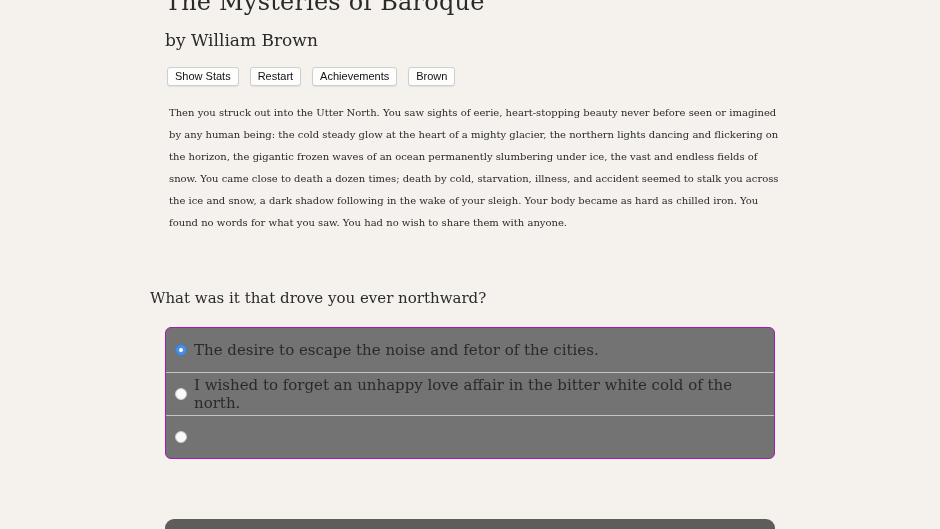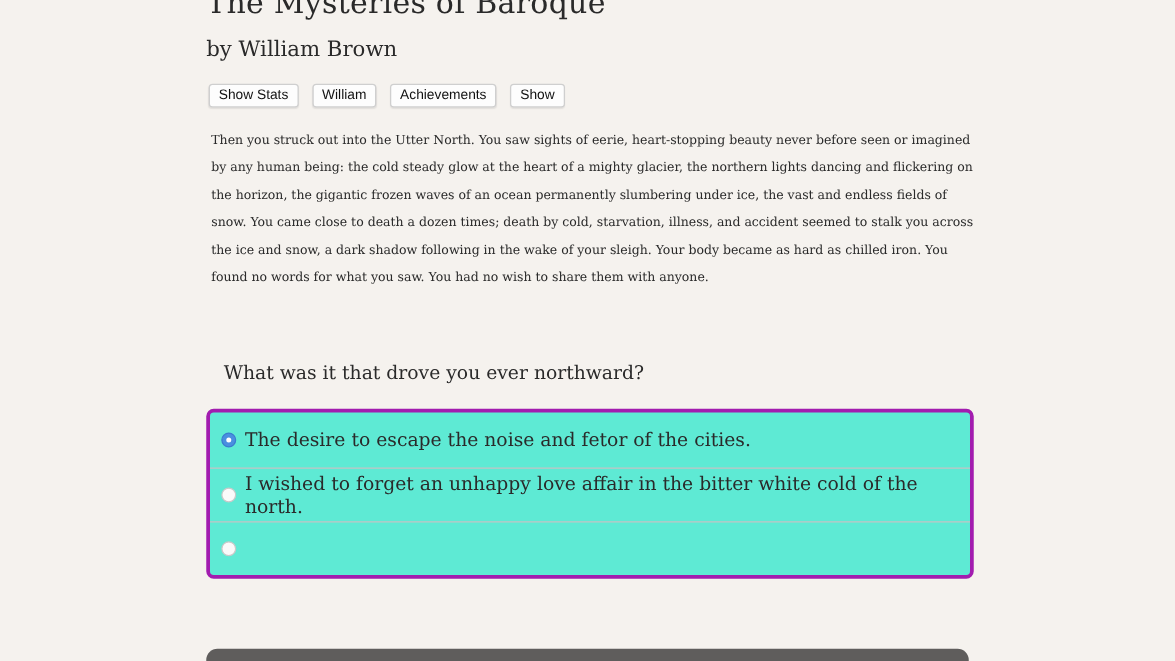--- a/index.html
+++ b/index.html
@@ -24,25 +24,25 @@
     font-family:"Liberation Sans", sans-serif; font-size:11px;
     background:#fdfdfd; border:1px solid #cfcfcf; border-radius:3px;
     padding:2px 7px; color:#111; line-height:13px;
     box-shadow:0 1px 1px rgba(0,0,0,0.08);
   }
   .passage {
     position:absolute; left:165px; top:98px; width:615px;
     font-size:10px; line-height:22px; margin:4px;
   }
   .question {
-    position:absolute; left:179px; top:289px; font-size:15px; margin:0;
+    position:absolute; left:150px; top:289px; font-size:15px; margin:0;
   }
   .choices {
     position:absolute; left:165px; top:327px; width:608px;
-    border:3px solid #a21caf; border-radius:6px; background:#5eead4;
+    border:1px solid #a21caf; border-radius:6px; background:#737373;
     overflow:hidden;
   }
   .choice {
     height:43px; border-top:1px solid #c4c4c4; display:flex; align-items:center;
     padding-left:9px; font-size:15px; box-sizing:border-box;
   }
   .choice:first-child { border-top:none; height:44px; }
   .radio {
     width:12px; height:12px; border-radius:50%; margin-right:7px;
     background:#fafafa; border:1px solid #c9c9c9; box-sizing:border-box;
@@ -61,23 +61,23 @@
   }
 </style>
 </head>
 <body>
 
 <h1 class="title">The Mysteries of Baroque</h1>
 <p class="byline">by William Brown</p>
 
 <div class="toolbar">
   <button class="tb-btn">Show Stats</button>
-  <button class="tb-btn">William</button>
+  <button class="tb-btn">Restart</button>
   <button class="tb-btn">Achievements</button>
-  <button class="tb-btn">Show</button>
+  <button class="tb-btn">Brown</button>
 </div>
 
 <p class="passage">Then you struck out into the Utter North. You saw sights of eerie, heart-stopping beauty never before seen or imagined by any human being: the cold steady glow at the heart of a mighty glacier, the northern lights dancing and flickering on the horizon, the gigantic frozen waves of an ocean permanently slumbering under ice, the vast and endless fields of snow. You came close to death a dozen times; death by cold, starvation, illness, and accident seemed to stalk you across the ice and snow, a dark shadow following in the wake of your sleigh. Your body became as hard as chilled iron. You found no words for what you saw. You had no wish to share them with anyone.</p>
 <p class="question">What was it that drove you ever northward?</p>
 
 <div class="choices">
   <div class="choice">
     <span class="radio selected"></span>
     <span>The desire to escape the noise and fetor of the cities.</span>
   </div>

